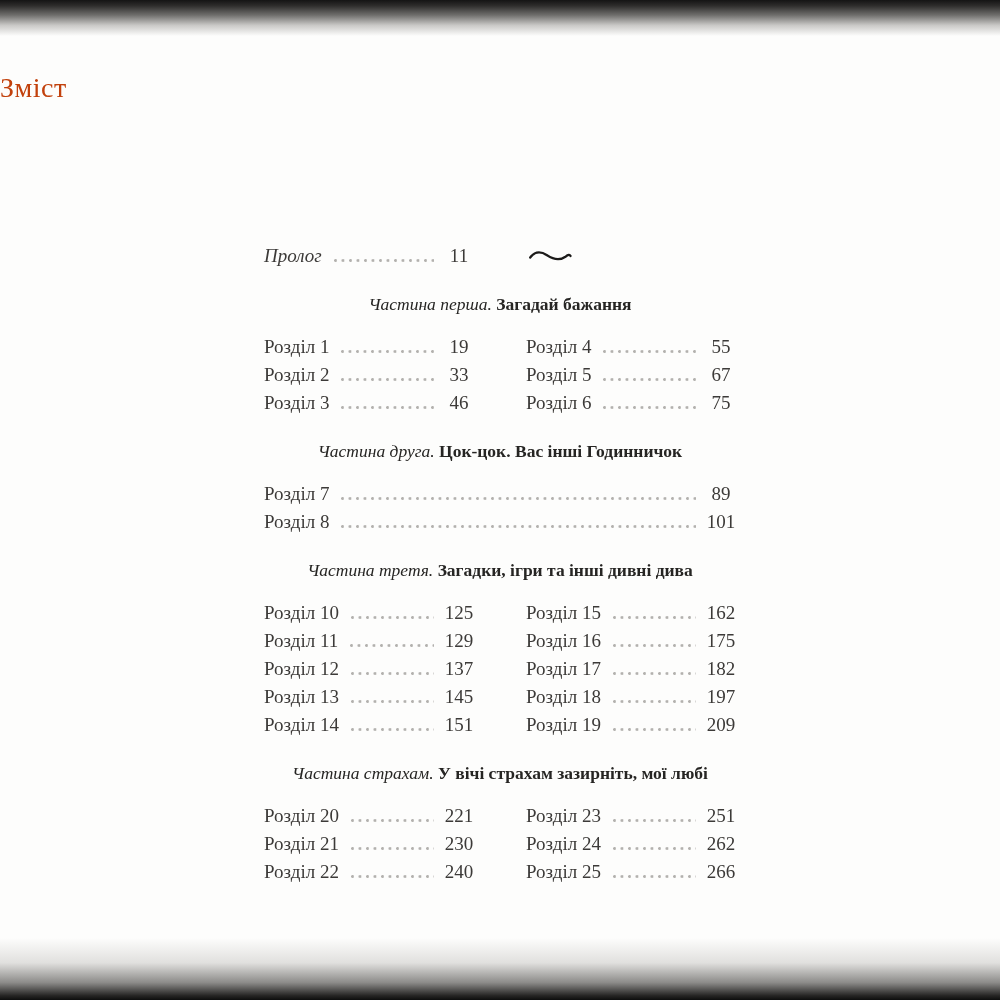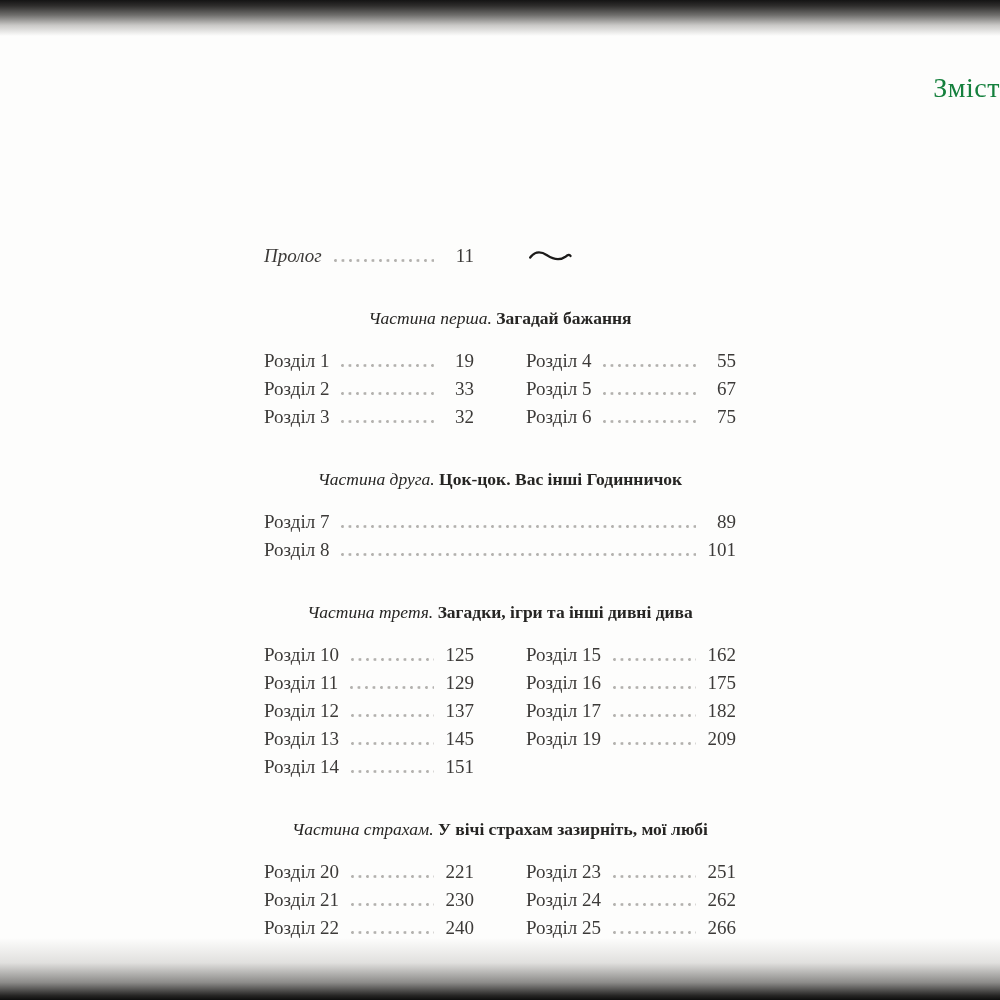--- a/index.html
+++ b/index.html
@@ -14,44 +14,44 @@
   .edge-top {
     position: absolute; top: 0; left: 0; right: 0; height: 36px;
     background: linear-gradient(180deg, #141414 0%, #2e2d2c 16%, #6f6e6c 42%, #c9c8c6 70%, rgba(255,255,255,0) 100%);
   }
   .edge-bottom {
     position: absolute; bottom: 0; left: 0; right: 0; height: 62px;
     background: linear-gradient(180deg, rgba(255,255,255,0) 0%, rgba(201,200,197,0.55) 40%, #8c8b89 72%, #262524 93%, #0d0d0d 100%);
   }
   .title {
     margin: 0; padding-top: 72px;
-    text-align: right;
+    text-align: left;
     font-size: 28px; font-weight: 400; letter-spacing: 0.5px;
-    color: #15803d;
+    color: #c2410c;
   }
   .toc { width: 472px; margin: 138px auto 0; }
   .row {
     display: flex; align-items: baseline;
     line-height: 28px; font-size: 19px;
   }
   .row .label { white-space: nowrap; }
   .dots {
     flex: 1; align-self: flex-end;
     height: 3px; margin: 0 10px 8px 12px;
     background-image: radial-gradient(circle at 1.5px 1.5px, #b3b1ae 1.15px, rgba(0,0,0,0) 1.7px);
     background-size: 7.5px 3px;
     background-repeat: repeat-x;
   }
-  .num { min-width: 30px; text-align: right; white-space: nowrap; }
+  .num { min-width: 30px; text-align: center; white-space: nowrap; }
   .prolog { display: flex; gap: 52px; }
   .prolog .half { flex: 1; min-width: 0; }
   .prolog .label { font-style: italic; }
   .flourish { display: flex; align-items: center; height: 28px; padding-left: 2px; }
   .flourish svg { display: block; }
-  .section { margin-top: 36px; }
+  .section { margin-top: 22px; }
   .heading {
     margin: 0 0 17px; text-align: center;
     font-size: 17.5px; line-height: 24px; color: #262523;
   }
   .heading .part { font-style: italic; font-weight: 400; }
   .heading .name { font-weight: 700; }
   .columns { display: flex; gap: 52px; }
   .col { flex: 1; min-width: 0; }
 </style>
 </head>
@@ -93,21 +93,21 @@
           <span class="num">19</span>
         </div>
         <div class="row">
           <span class="label">Розділ 2</span>
           <span class="dots"></span>
           <span class="num">33</span>
         </div>
         <div class="row">
           <span class="label">Розділ 3</span>
           <span class="dots"></span>
-          <span class="num">32</span>
+          <span class="num">46</span>
         </div>
       </div>
       <div class="col">
         <div class="row">
           <span class="label">Розділ 4</span>
           <span class="dots"></span>
           <span class="num">55</span>
         </div>
         <div class="row">
           <span class="label">Розділ 5</span>
@@ -187,20 +187,25 @@
           <span class="label">Розділ 16</span>
           <span class="dots"></span>
           <span class="num">175</span>
         </div>
         <div class="row">
           <span class="label">Розділ 17</span>
           <span class="dots"></span>
           <span class="num">182</span>
         </div>
         <div class="row">
+          <span class="label">Розділ 18</span>
+          <span class="dots"></span>
+          <span class="num">197</span>
+        </div>
+        <div class="row">
           <span class="label">Розділ 19</span>
           <span class="dots"></span>
           <span class="num">209</span>
         </div>
       </div>
     </div>
   </div>
 
   <div class="section">
     <div class="heading">

